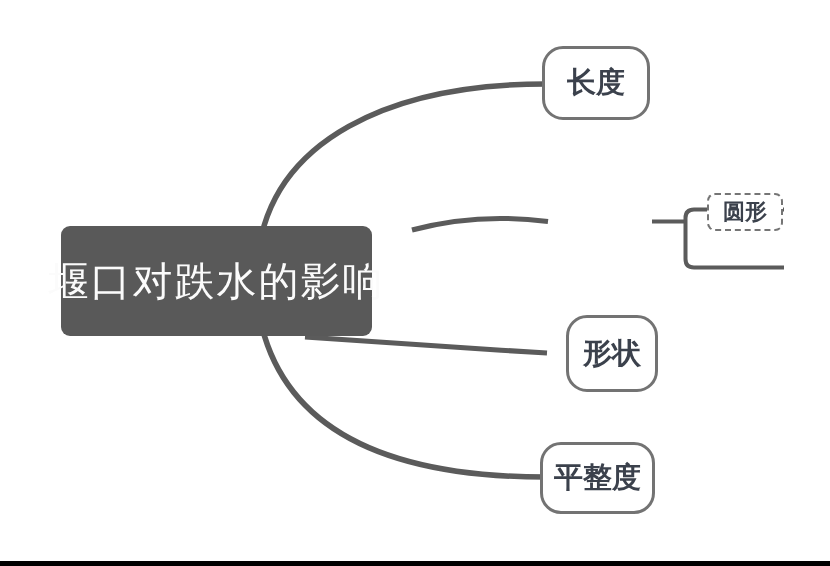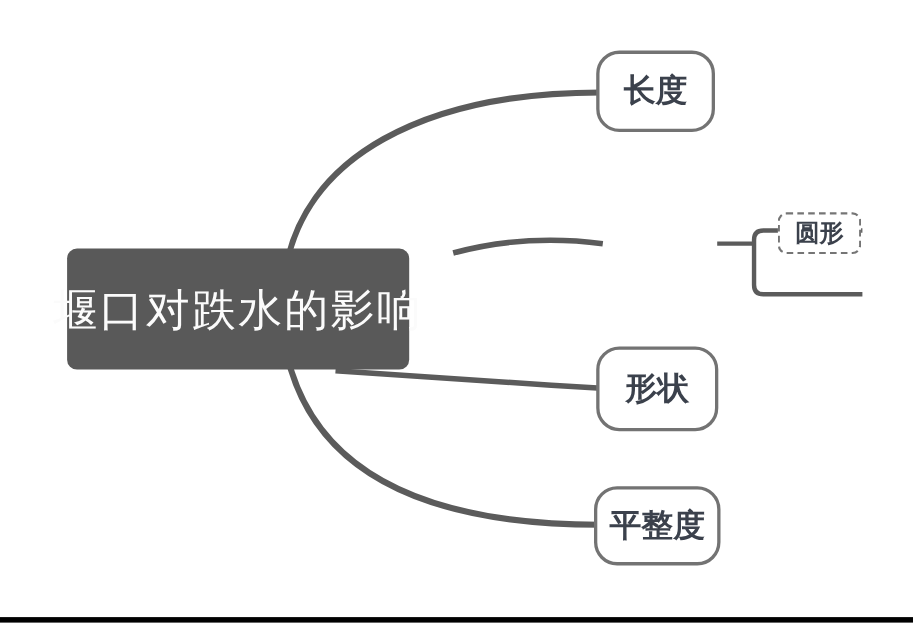--- a/index.html
+++ b/index.html
@@ -34,21 +34,21 @@
     border: 3px solid #737373;
     border-radius: 21px;
     display: flex; align-items: center; justify-content: center;
     color: #3b414c;
     font-size: 29px;
     font-weight: bold;
     white-space: nowrap;
   }
   .branch-changdu     { left: 542px; top: 46px;  width: 108px; height: 74px; }
   .branch-jiaodu      { left: 543px; top: 183px; width: 111px; height: 77px; }
-  .branch-xingzhuang  { left: 542px; top: 315px; width: 111px; height: 77px; }
+  .branch-xingzhuang  { left: 566px; top: 315px; width: 92px; height: 77px; }
   .branch-pingzhengdu { left: 540px; top: 442px; width: 115px; height: 72px; }
 
   .child-node {
     position: absolute;
     box-sizing: border-box;
     background: #ffffff;
     border: 2px dashed #757575;
     border-radius: 8px;
     display: flex; align-items: center; justify-content: center;
     color: #3b414c;

